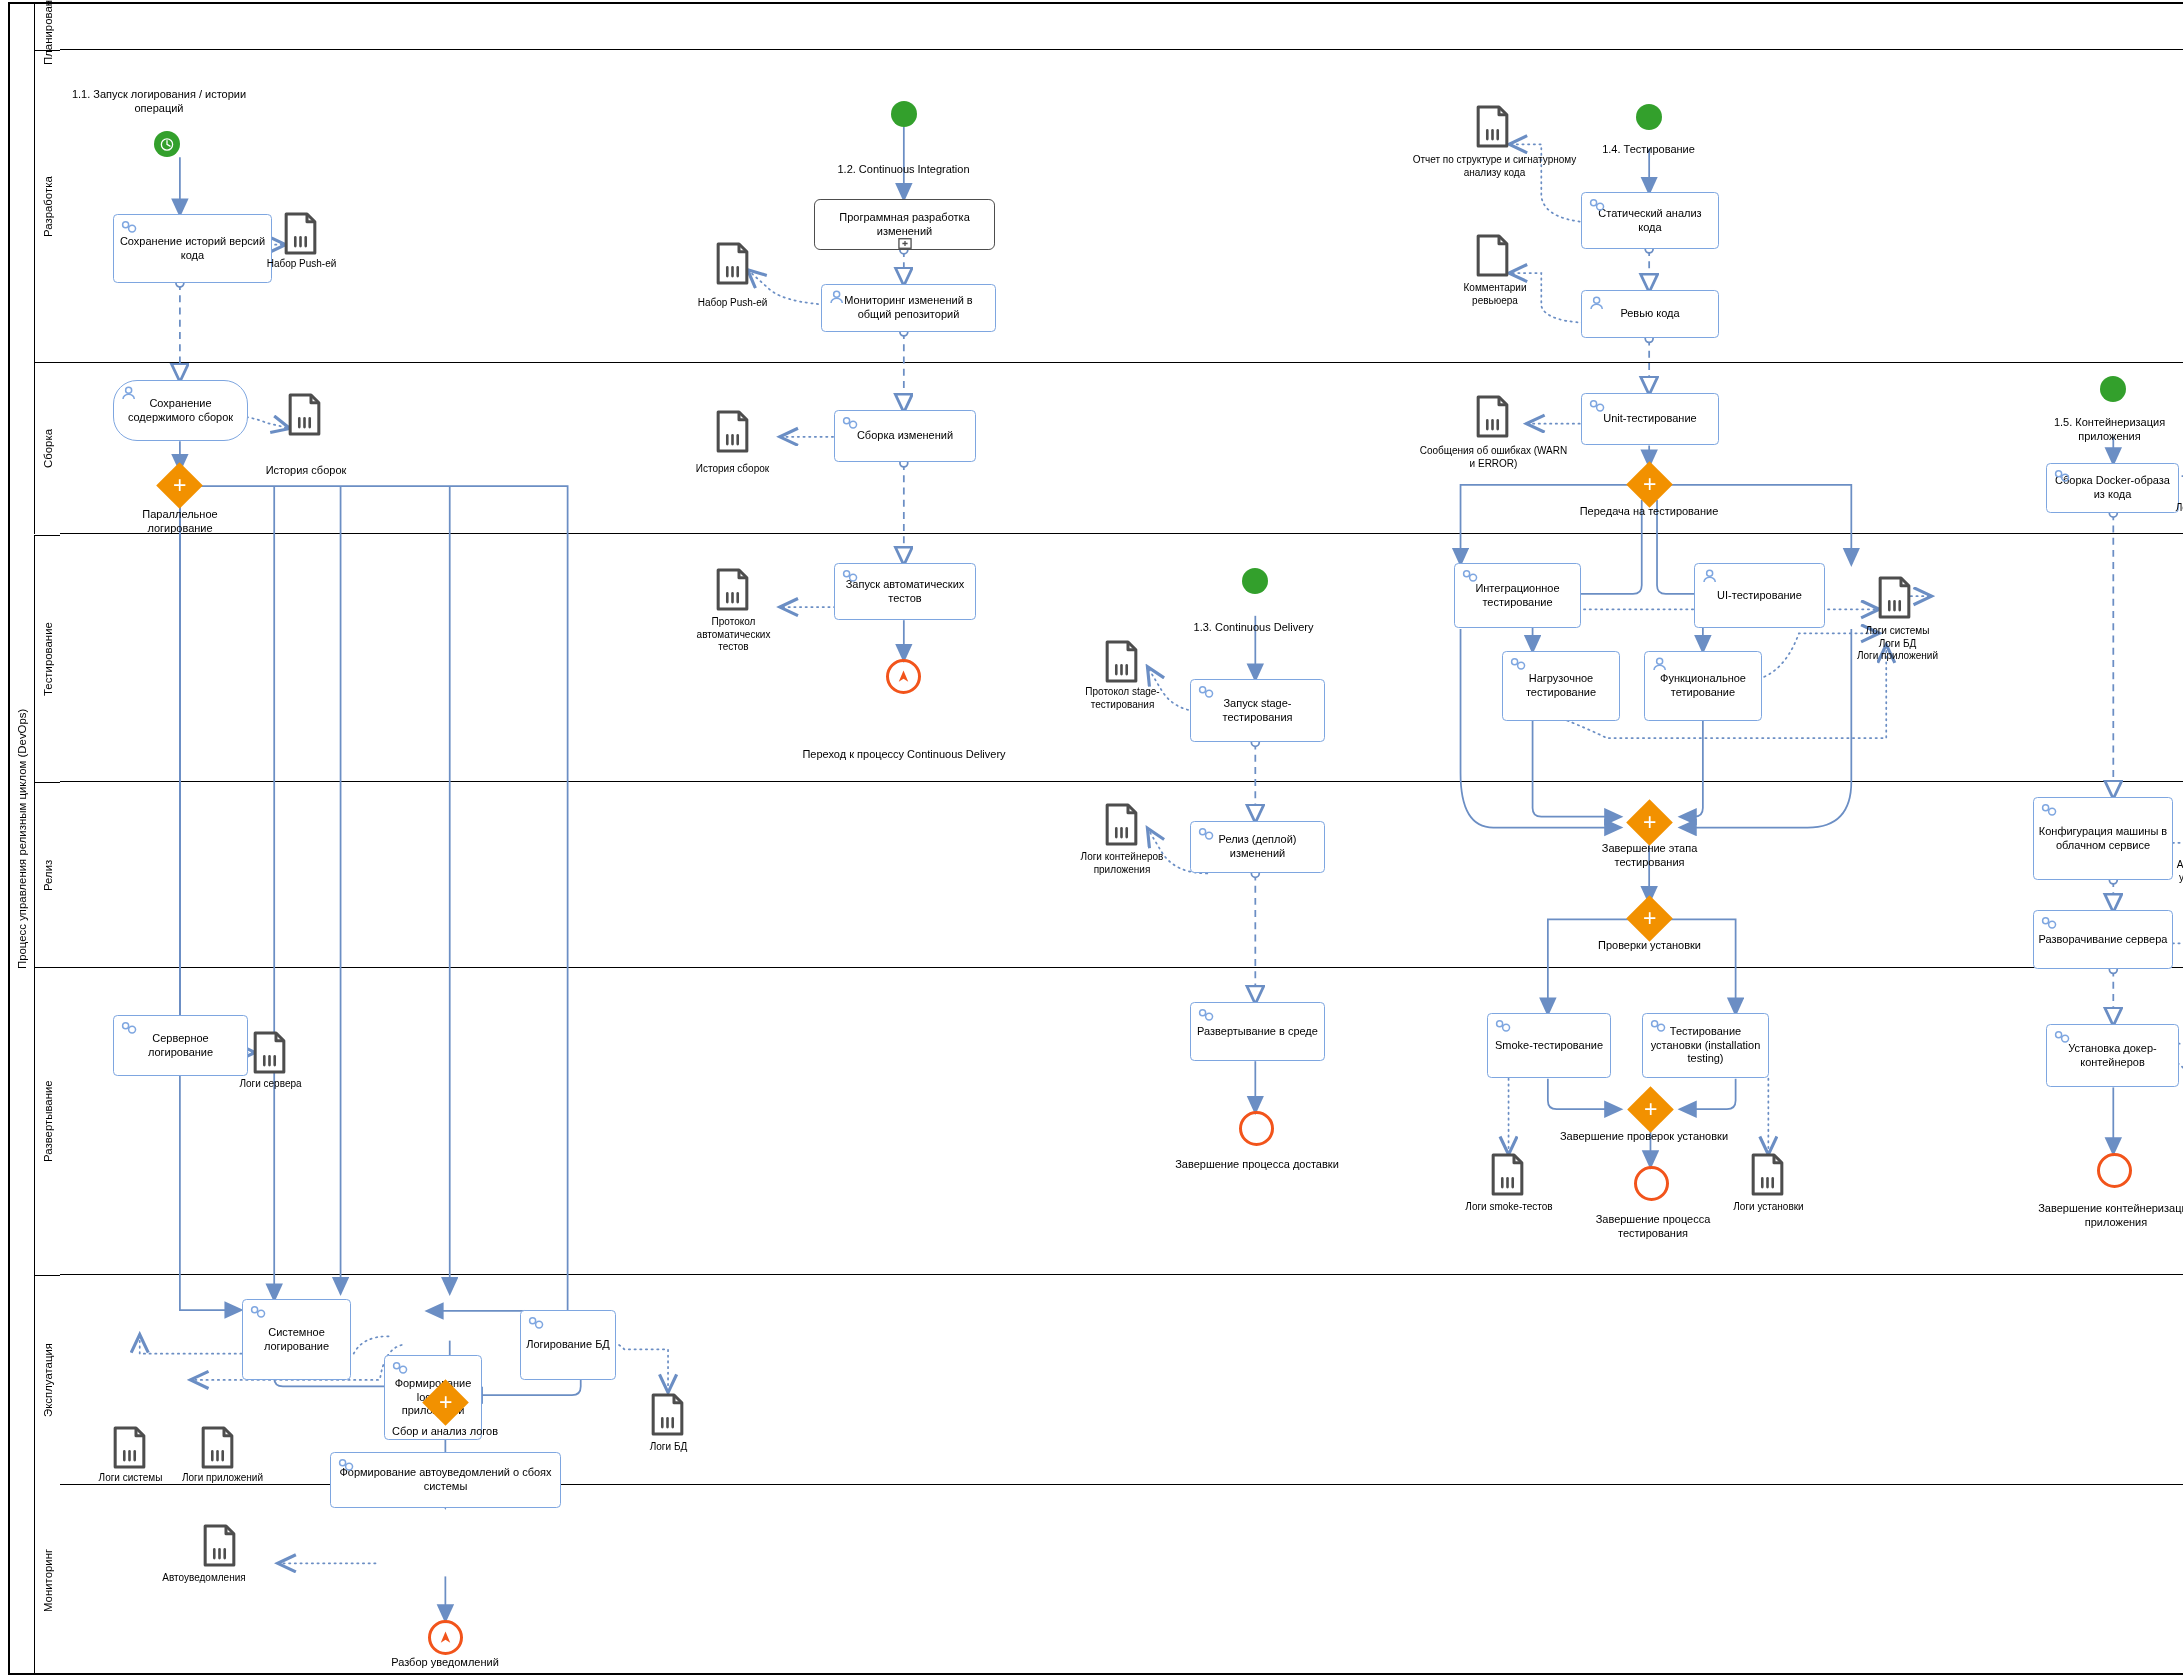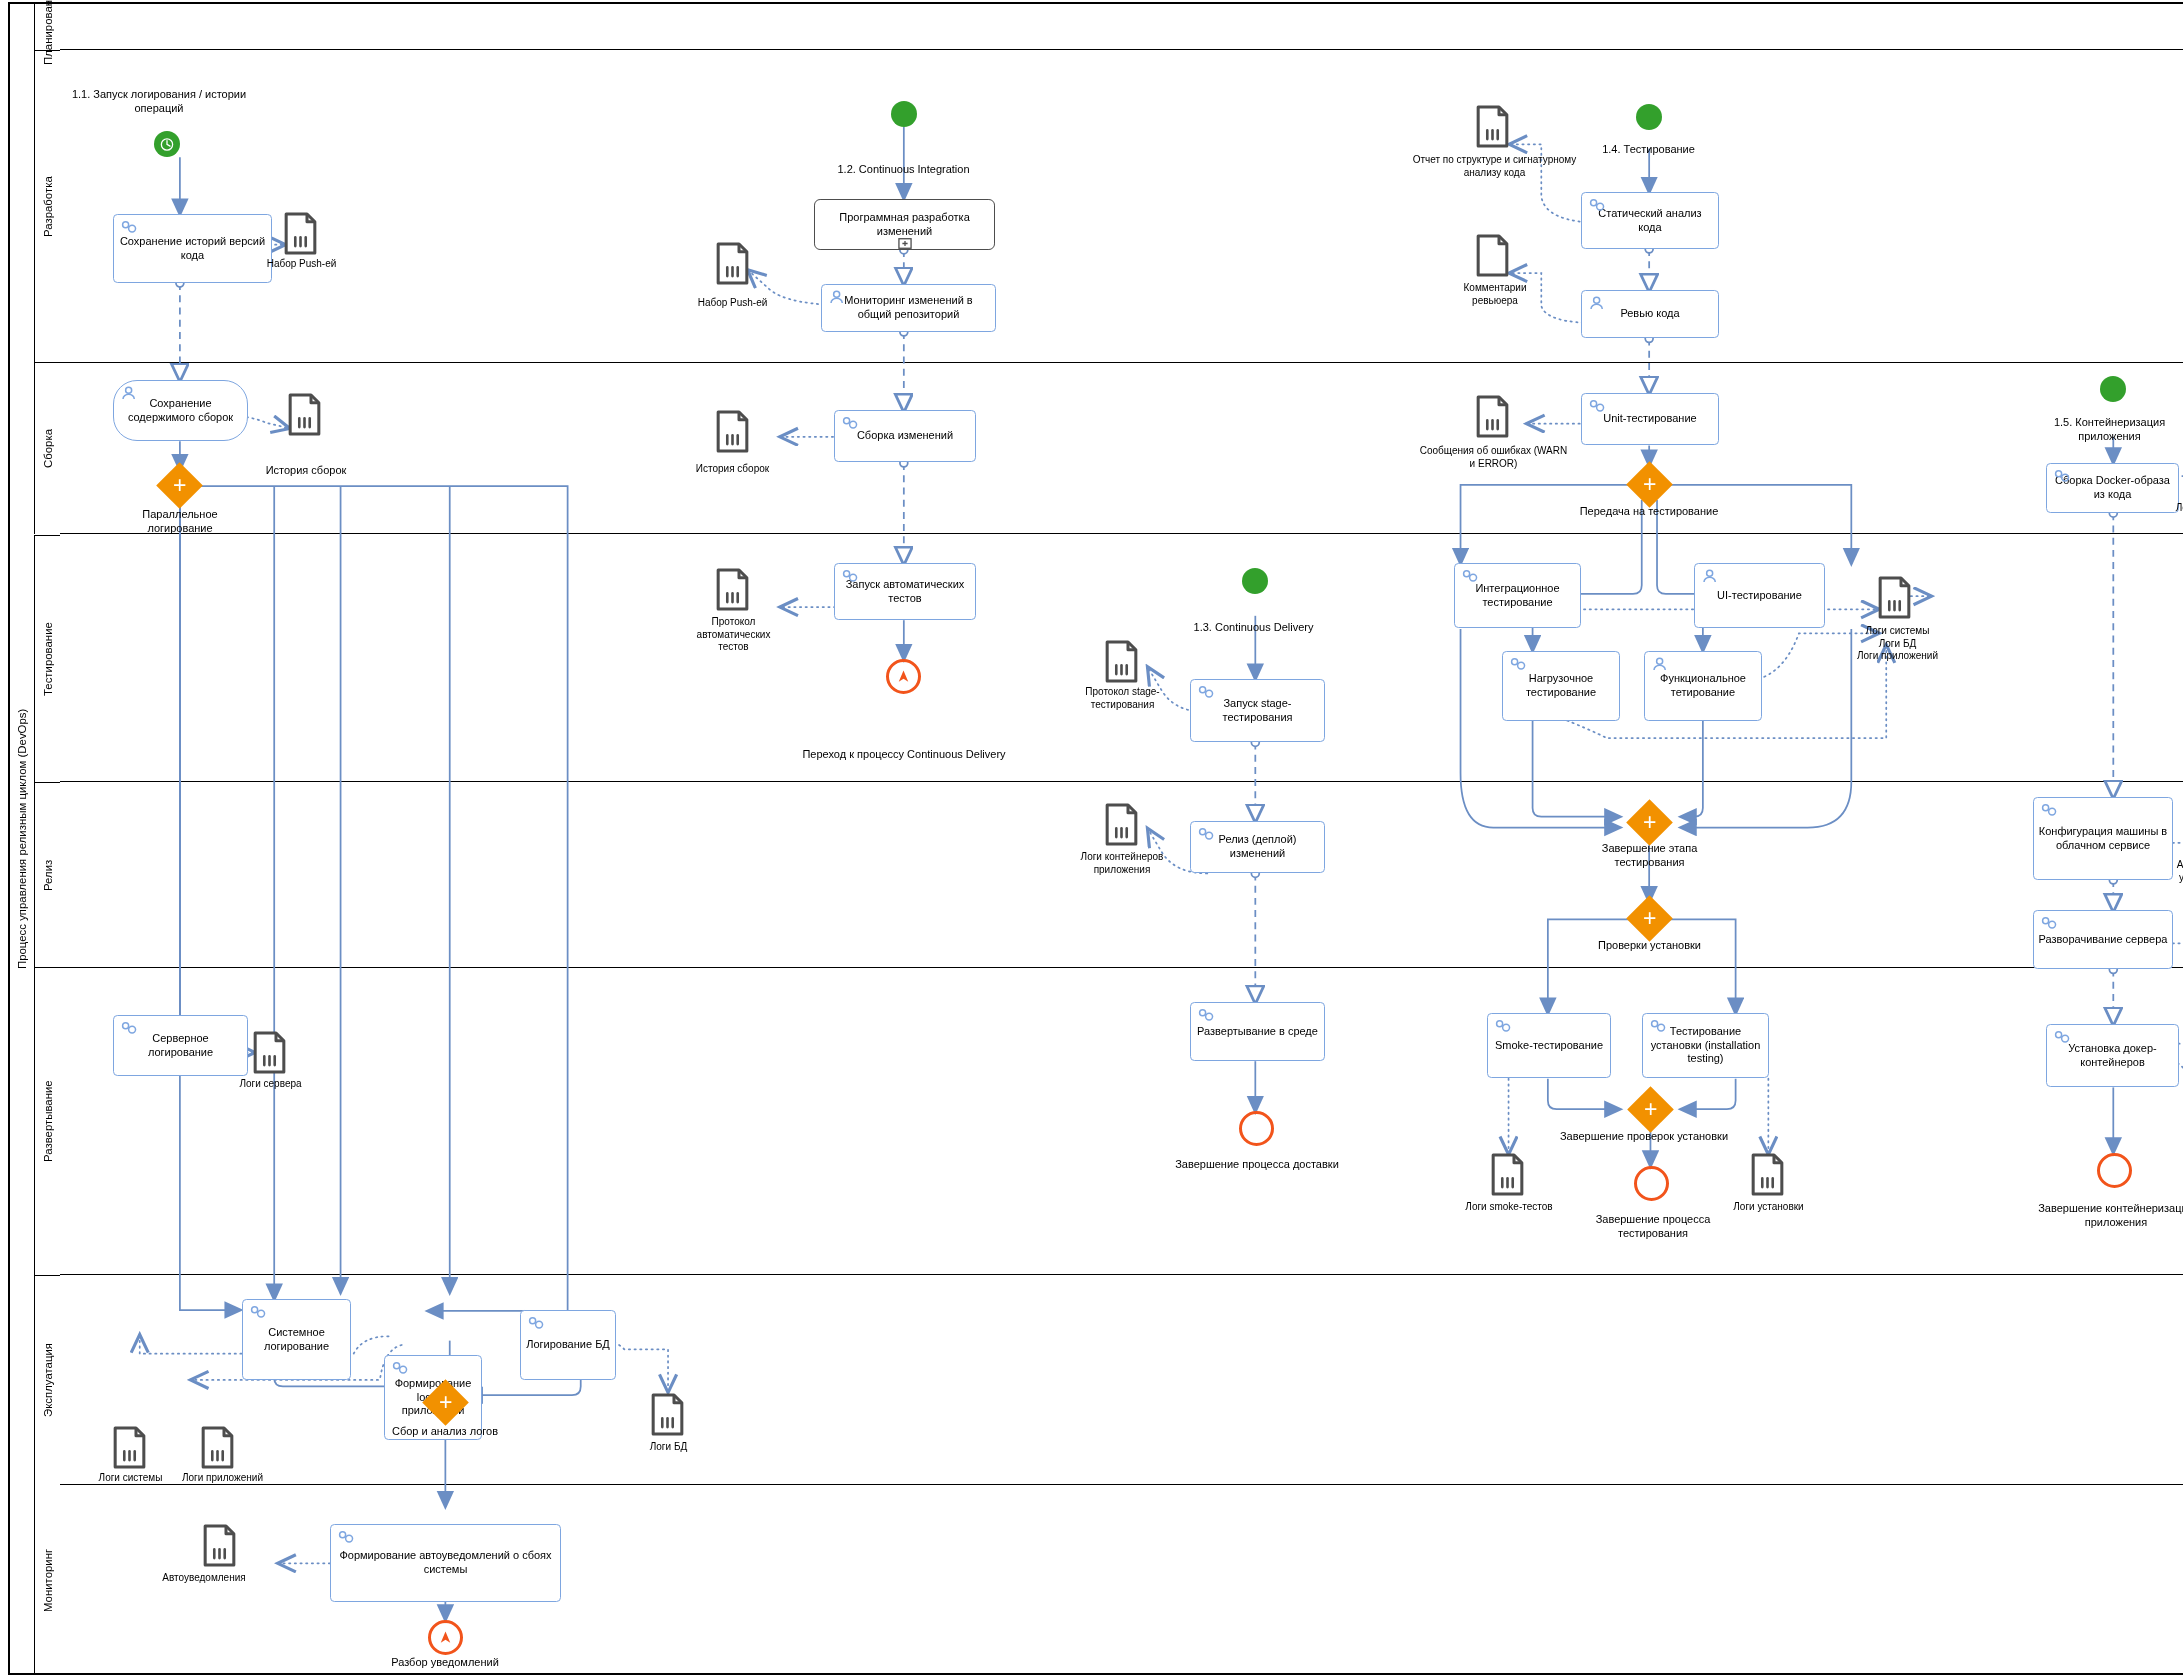--- a/index.html
+++ b/index.html
@@ -417,21 +417,21 @@
   </div>
 
   <div class="task" style="left:520px;top:1310px;width:96px;height:70px;">
     <svg class="tico" viewBox="0 0 44 40">
       <circle cx="13" cy="13" r="7" fill="none" stroke="#7EA6E0" stroke-width="3.5"></circle>
       <circle cx="28" cy="22" r="8" fill="none" stroke="#7EA6E0" stroke-width="3.5"></circle>
     </svg>
     <span class="lbl">Логирование БД</span>
   </div>
 
-  <div class="task" style="left:330px;top:1524px;width:231px;height:78px;">
+  <div class="task" style="left:330px;top:1452px;width:231px;height:56px;">
     <svg class="tico" viewBox="0 0 44 40">
       <circle cx="13" cy="13" r="7" fill="none" stroke="#7EA6E0" stroke-width="3.5"></circle>
       <circle cx="28" cy="22" r="8" fill="none" stroke="#7EA6E0" stroke-width="3.5"></circle>
     </svg>
     <span class="lbl">Формирование автоуведомлений о сбоях системы</span>
   </div>
 
   <div class="dataobj" style="left:284px;top:212px;">
     <svg viewBox="0 0 76 98">
         <path d="M5,4 h48 l18,18 v72 h-66 z" fill="#fff" stroke="#4D4D4D" stroke-width="7" stroke-linejoin="round"></path>

